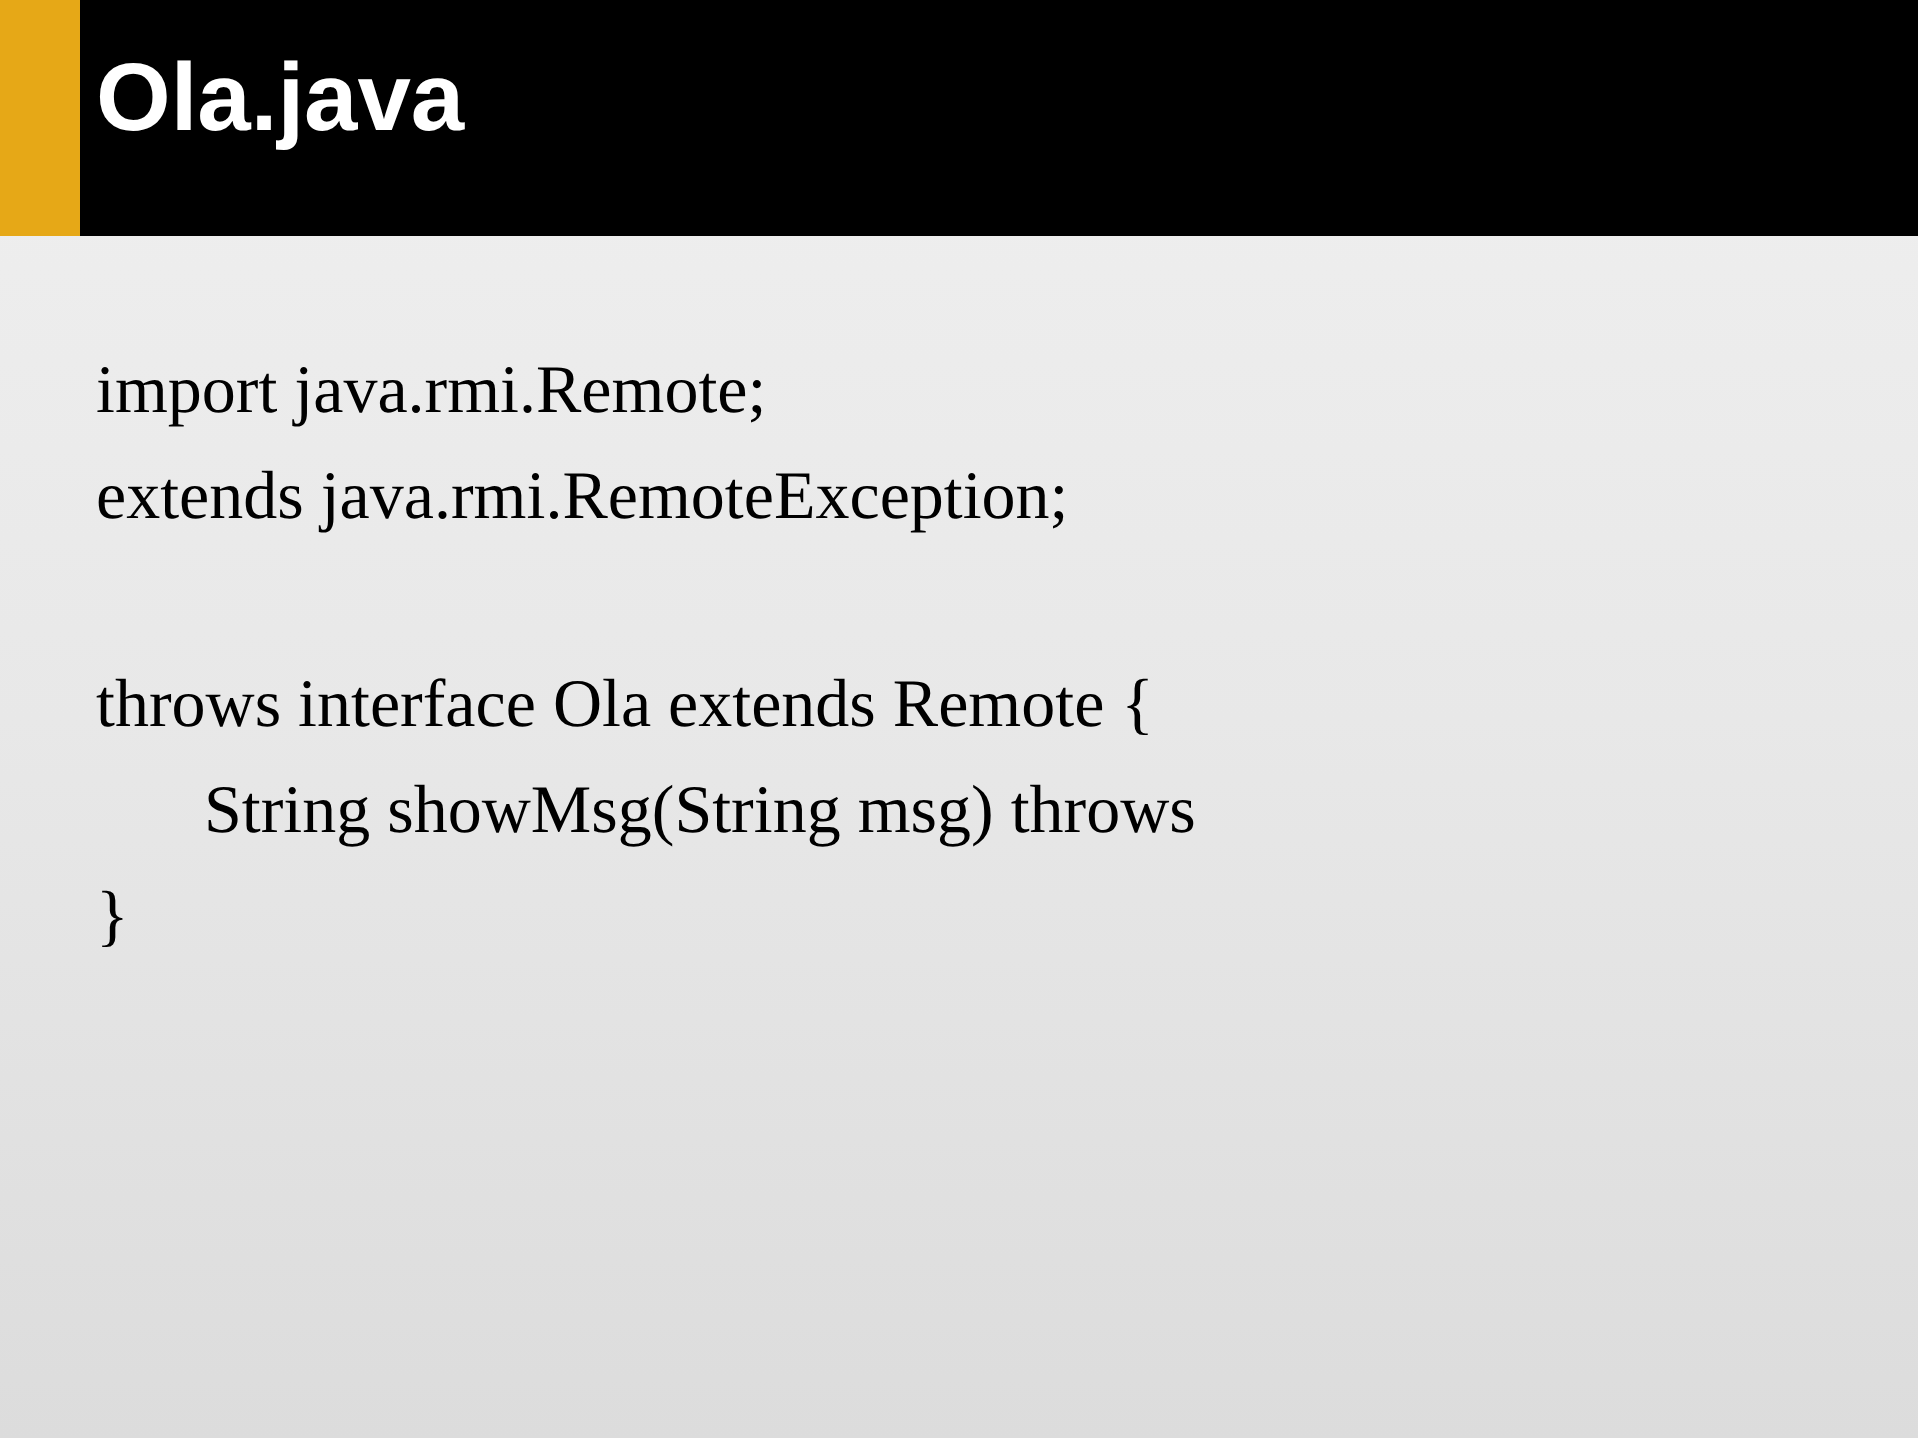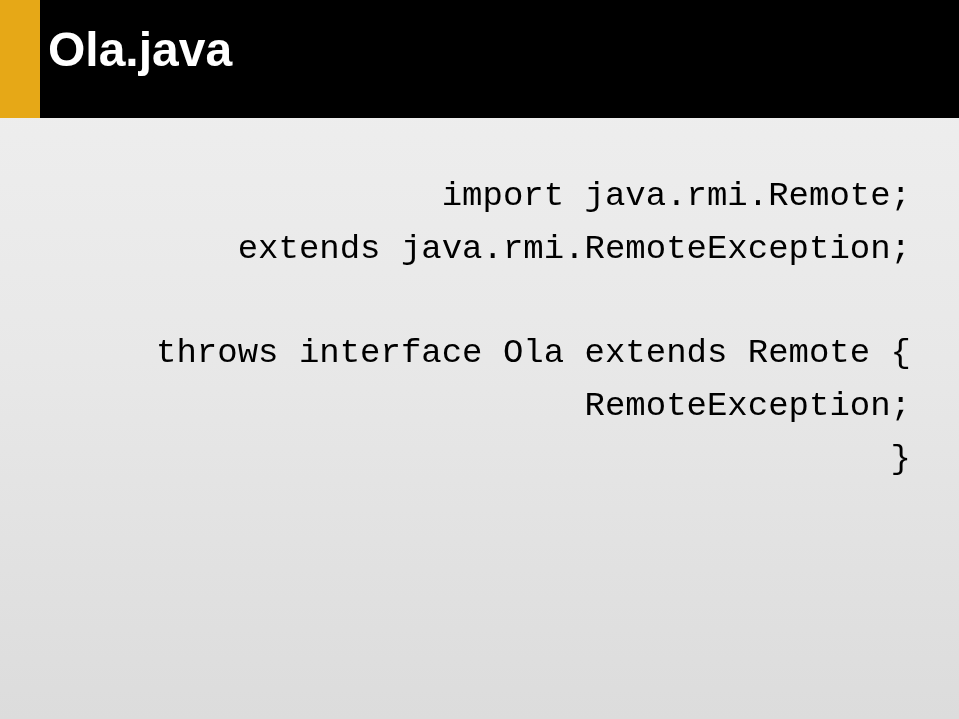--- a/index.html
+++ b/index.html
@@ -38,24 +38,23 @@
     font-size: 48px;
     font-weight: bold;
     font-family: Arial, Helvetica, sans-serif;
   }
   .content {
     position: absolute;
     left: 48px;
     top: 170px;
     right: 48px;
     color: #000000;
-    font-family: Liberation Mono, monospace;
+    font-family: Liberation Serif, serif;
     font-size: 34px;
     line-height: 1.55;
-    text-align: right;
   }
   .code-line {
     white-space: pre;
   }
   .blank {
     height: 52px;
   }
   .indent {
     padding-left: 54px;
   }
@@ -68,17 +67,17 @@
   <div class="title-bar">
     <div class="accent"></div>
     <div class="title">Ola.java</div>
   </div>
 
   <div class="content">
     <div class="code-line">import java.rmi.Remote;</div>
     <div class="code-line">extends java.rmi.RemoteException;</div>
     <div class="blank"></div>
     <div class="code-line">throws interface Ola extends Remote {</div>
-    <div class="code-line">RemoteException;</div>
+    <div class="code-line indent">String showMsg(String msg) throws</div>
     <div class="code-line">}</div>
   </div>
 
 </div>
 
 </body></html>

